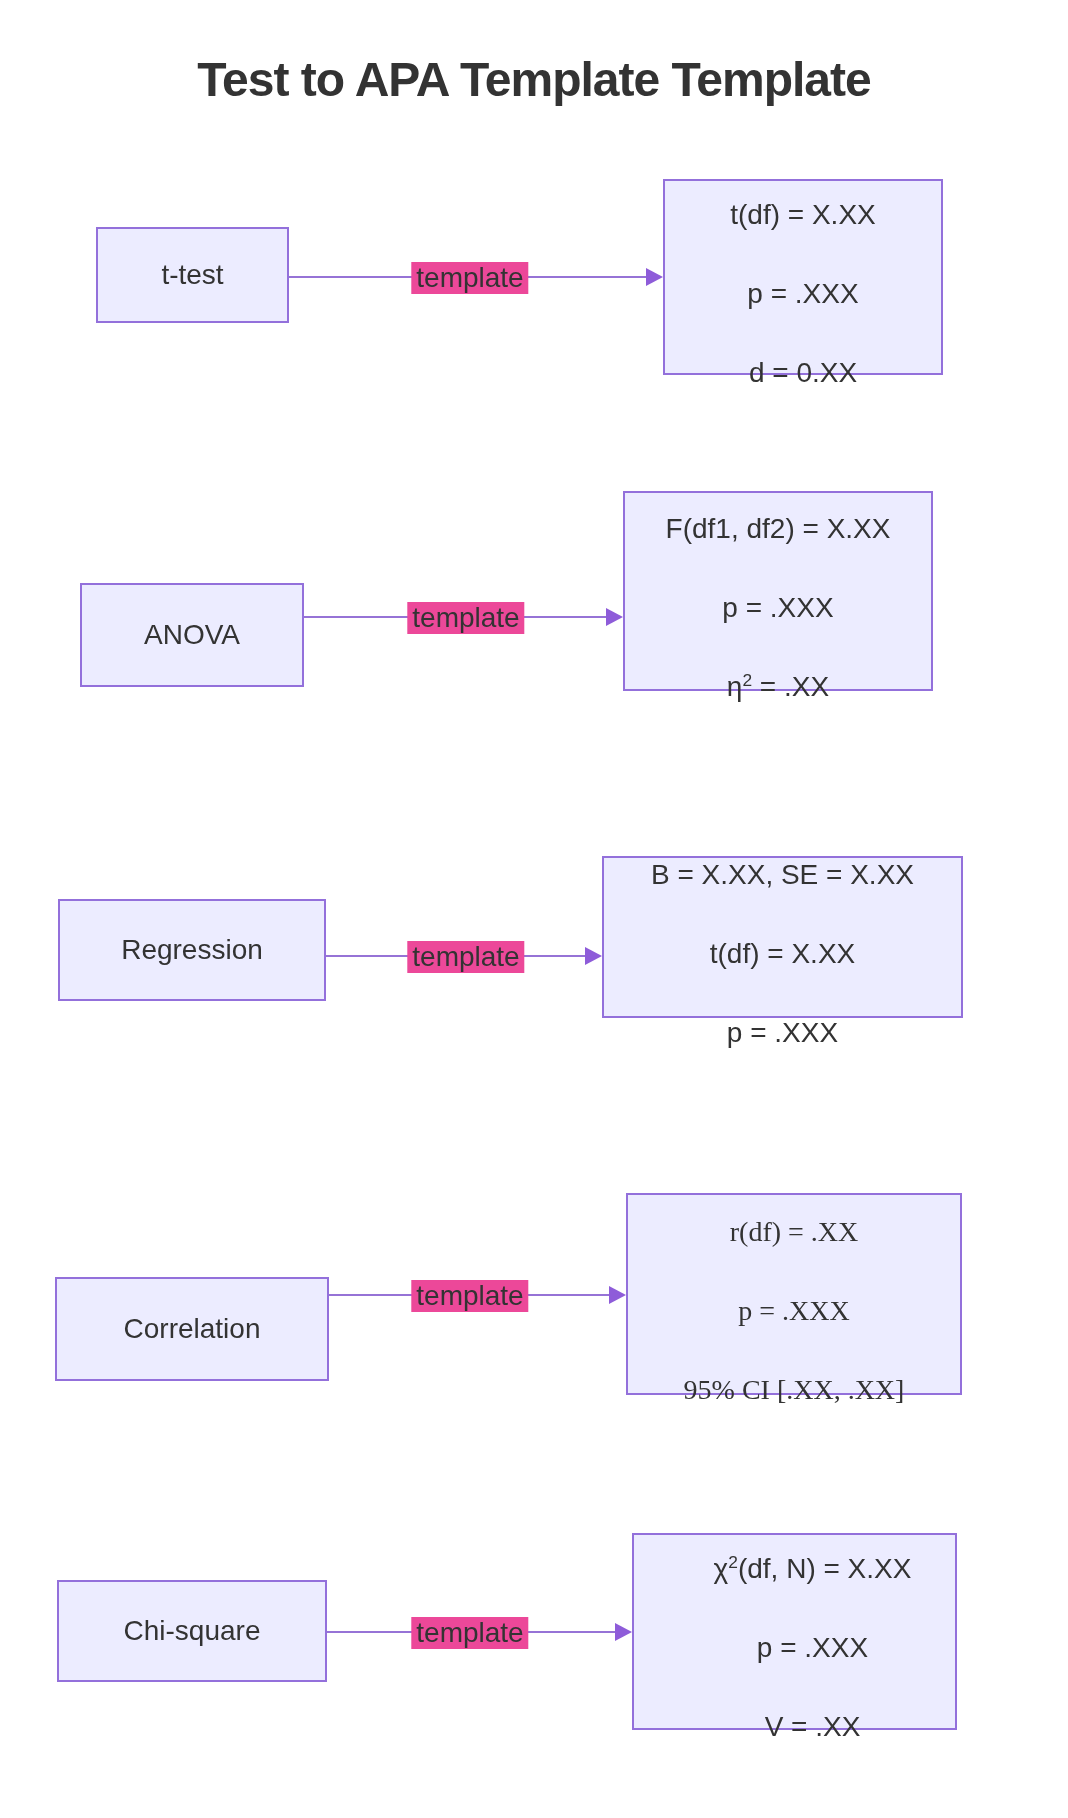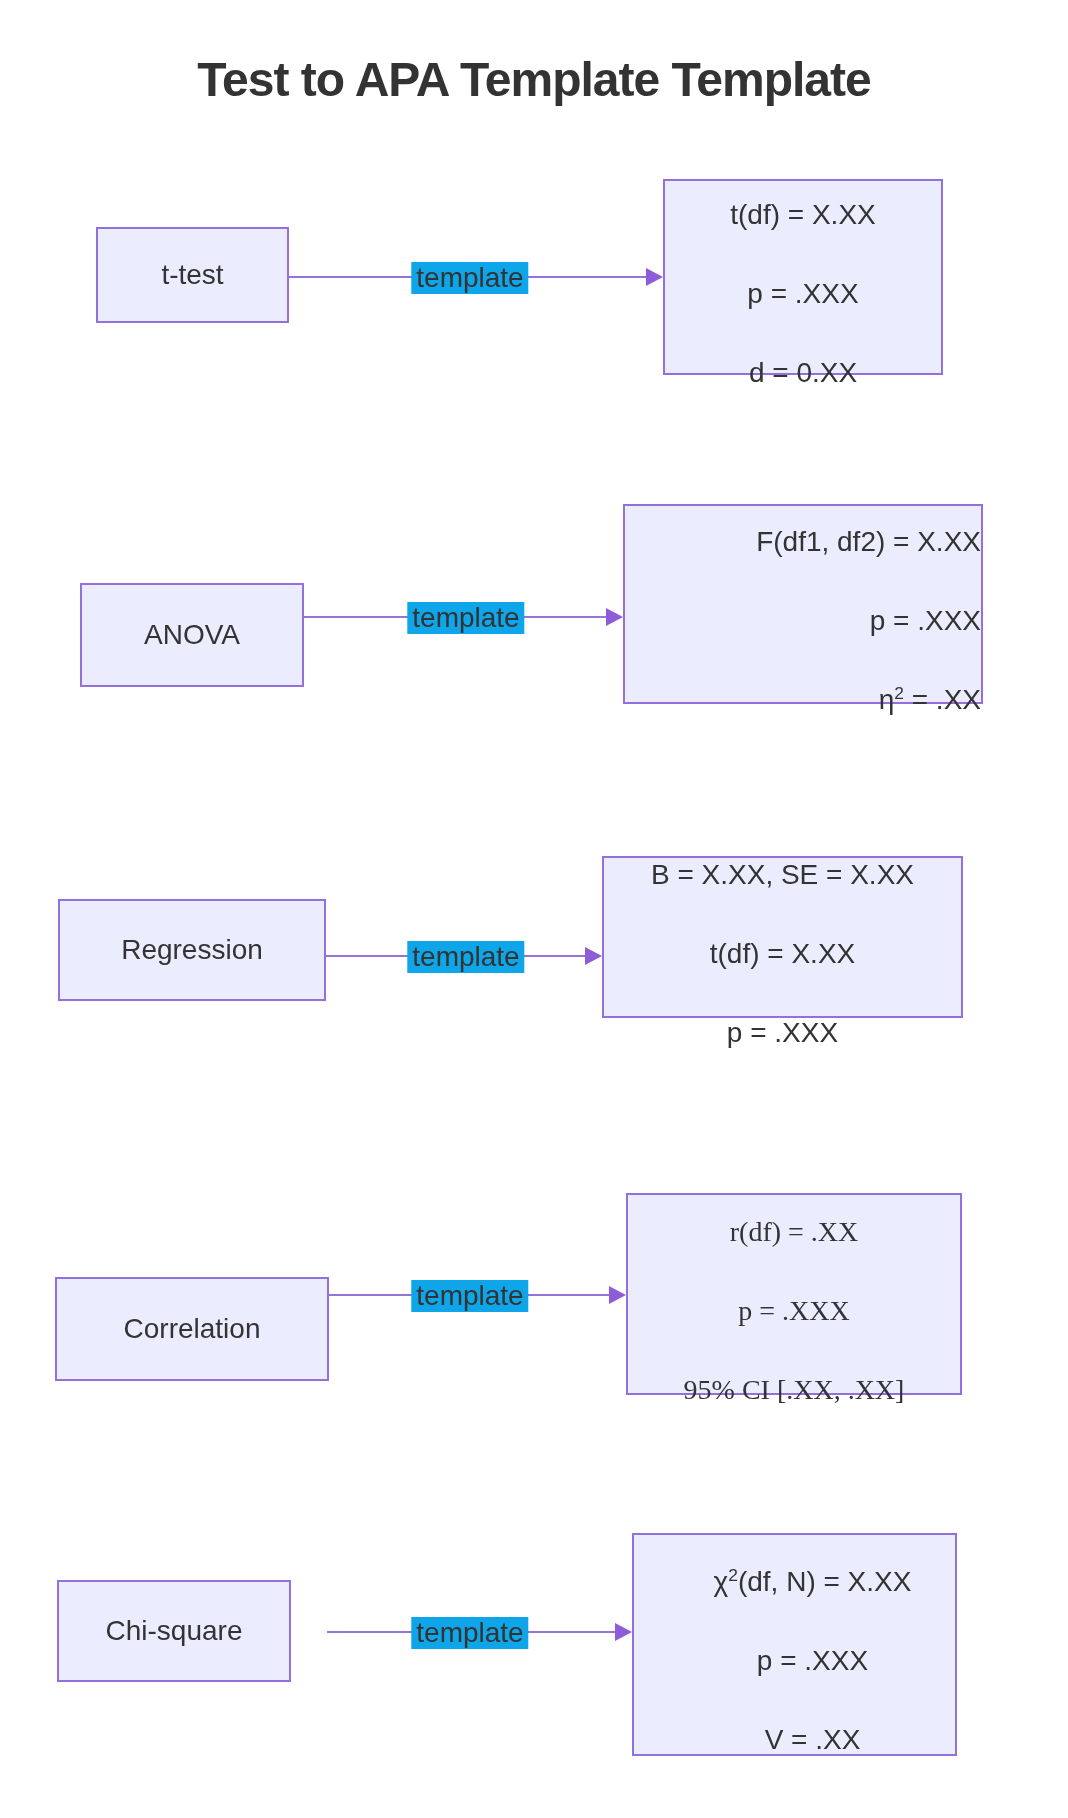--- a/index.html
+++ b/index.html
@@ -50,21 +50,21 @@
     position: absolute;
     width: 0;
     height: 0;
     border-top: 9px solid transparent;
     border-bottom: 9px solid transparent;
     border-left: 17px solid #8E5CD9;
   }
   .edge-label {
     position: absolute;
     transform: translate(-50%, -50%);
-    background: #0ea5e9;
+    background: #ec4899;
     padding: 0 5px;
     font-size: 28px;
     color: #333333;
     white-space: nowrap;
   }
   sup { font-size: 0.62em; line-height: 0; }
 </style>
 </head>
 <body>
 
@@ -83,21 +83,21 @@
     <div class="tpl-line">p = .XXX</div>
     <div class="tpl-line">d = 0.XX</div>
   </div>
 
   <div class="node" style="left:80px; top:565px; width:224px; height:104px;margin-top:18px;">
     <span>ANOVA</span>
   </div>
   <div class="edge-line" style="left:304px; top:616px; width:303px;"></div>
   <div class="arrowhead" style="left:606px; top:608px;"></div>
   <div class="edge-label" style="left:466px; top:618px;">template</div>
-  <div class="node" style="left:623px; top:504px; width:360px; height:200px;align-items:flex-end;">
+  <div class="node" style="left:623px; top:491px; width:310px; height:200px;">
     <div class="tpl-line">F(df1, df2) = X.XX</div>
     <div class="tpl-line">p = .XXX</div>
     <div class="tpl-line">η<sup>2</sup> = .XX</div>
   </div>
 
   <div class="node" style="left:58px; top:899px; width:268px; height:102px;">
     <span>Regression</span>
   </div>
   <div class="edge-line" style="left:326px; top:955px; width:260px;"></div>
   <div class="arrowhead" style="left:585px; top:947px;"></div>
@@ -113,25 +113,25 @@
   </div>
   <div class="edge-line" style="left:329px; top:1294px; width:281px;"></div>
   <div class="arrowhead" style="left:609px; top:1286px;"></div>
   <div class="edge-label" style="left:470px; top:1296px;">template</div>
   <div class="node" style="left:626px; top:1193px; width:336px; height:202px;font-family:Liberation Serif, serif;">
     <div class="tpl-line">r(df) = .XX</div>
     <div class="tpl-line">p = .XXX</div>
     <div class="tpl-line">95% CI [.XX, .XX]</div>
   </div>
 
-  <div class="node" style="left:57px; top:1580px; width:234px; height:102px;">
+  <div class="node" style="left:57px; top:1580px; width:270px; height:102px;">
     <span>Chi-square</span>
   </div>
   <div class="edge-line" style="left:327px; top:1631px; width:289px;"></div>
   <div class="arrowhead" style="left:615px; top:1623px;"></div>
   <div class="edge-label" style="left:470px; top:1633px;">template</div>
-  <div class="node" style="left:632px; top:1533px; width:325px; height:223px;padding-left:36px;">
+  <div class="node" style="left:632px; top:1533px; width:325px; height:197px;padding-left:36px;">
     <div class="tpl-line">χ<sup>2</sup>(df, N) = X.XX</div>
     <div class="tpl-line">p = .XXX</div>
     <div class="tpl-line">V = .XX</div>
   </div>
 
 </div>
 
 </body></html>

